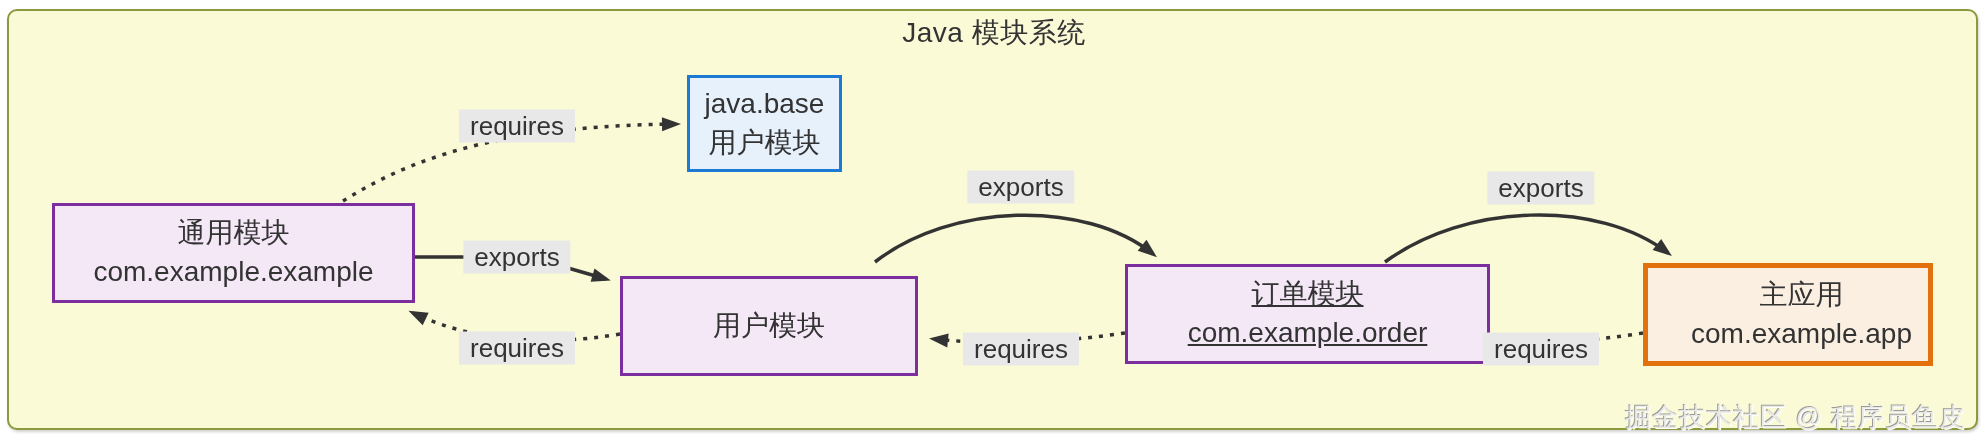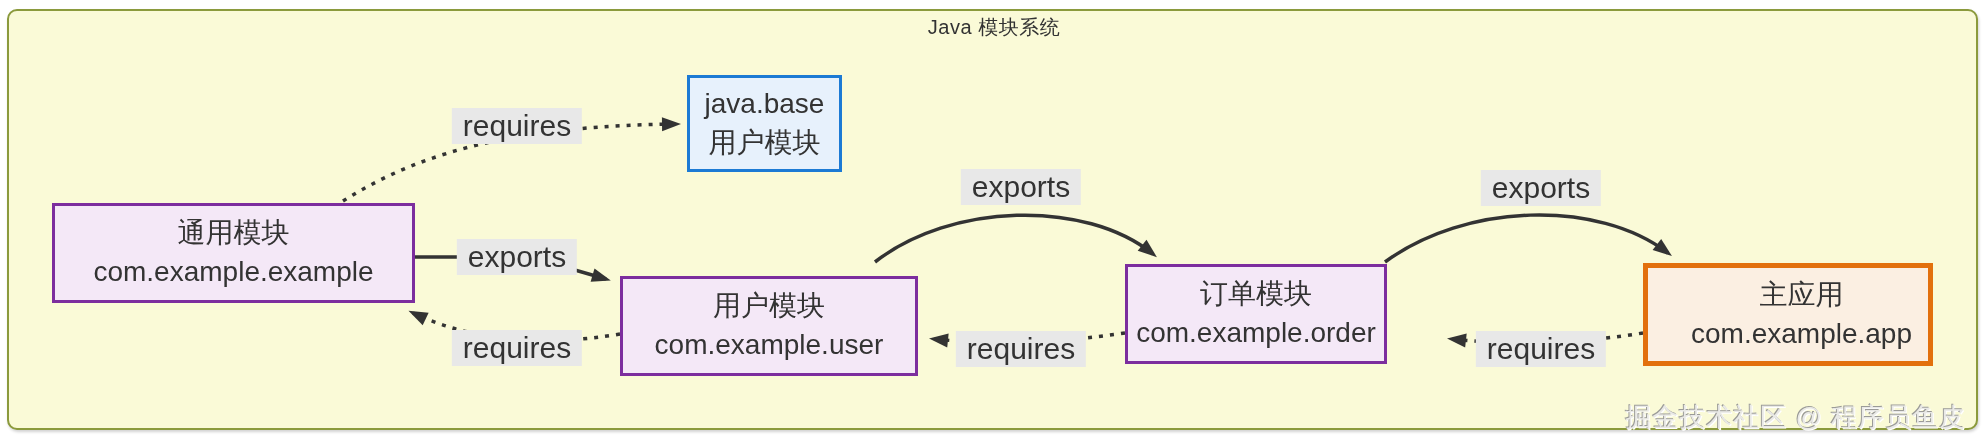--- a/index.html
+++ b/index.html
@@ -9,37 +9,37 @@
   .canvas {
     position:relative; width:1988px; height:446px; background:#ffffff; overflow:hidden;
   }
   .panel {
     position:absolute; left:7px; top:9px; width:1971px; height:421px;
     background:#FAFAD7; border:2px solid #8B9A3C; border-radius:10px;
     box-shadow:1px 2px 3px rgba(0,0,0,0.18);
   }
   .diagram-title {
     position:absolute; left:0; right:0; top:14px; text-align:center;
-    font-size:20px; color:#333333; letter-spacing:0.5px;
+    font-size:28px; color:#333333; letter-spacing:0.5px;
   }
   .edges-svg { position:absolute; left:0; top:0; width:1988px; height:446px; }
   .edge-solid  { fill:none; stroke:#333333; stroke-width:3.5px; }
   .edge-dashed { fill:none; stroke:#333333; stroke-width:3.5px; stroke-dasharray:4 7; }
 
   .node {
     position:absolute; display:flex; flex-direction:column; justify-content:center;
     align-items:center; text-align:center; color:#333333; font-size:28px; line-height:1.38;
   }
   .node-purple { background:#F4E8F7; border:3px solid #7C2D9E;text-align:center; }
   .node-blue   { background:#E7F1FC; border:3px solid #1C7AD4; }
   .node-orange { background:#FBEFE2; border:5px solid #E2700D;padding-left:27px; }
 
   .edge-label {
     position:absolute; transform:translate(-50%,-50%);
-    background:#E8E8E8; color:#333333; font-size:30px;
+    background:#E8E8E8; color:#333333; font-size:26px;
     padding:1px 11px; white-space:nowrap;
   }
   .watermark {
     position:absolute; right:22px; bottom:11px; font-size:26px; letter-spacing:1px;
     color:#e9e9e6; text-shadow:-1px -1px 0 #9b9b98, 1px 1px 0 #ffffff;
     white-space:nowrap;
   }
 </style>
 </head>
 <body>
@@ -70,24 +70,23 @@
     <div>com.example.example</div>
   </div>
 
   <div class="node node-blue" style="left:687px; top:75px; width:155px; height:97px;">
     <div>java.base</div>
     <div>用户模块</div>
   </div>
 
   <div class="node node-purple" style="left:620px; top:276px; width:298px; height:100px;">
     <div>用户模块</div>
-    <div>com.example.user</div>
   </div>
 
-  <div class="node node-purple" style="left:1125px; top:264px; width:262px; height:100px;">
+  <div class="node node-purple" style="left:1125px; top:264px; width:365px; height:100px;text-decoration:underline;">
     <div>订单模块</div>
     <div>com.example.order</div>
   </div>
 
   <div class="node node-orange" style="left:1643px; top:263px; width:290px; height:103px;">
     <div>主应用</div>
     <div>com.example.app</div>
   </div>
 
   <div class="edge-label" style="left:517px; top:126px;">requires</div>

